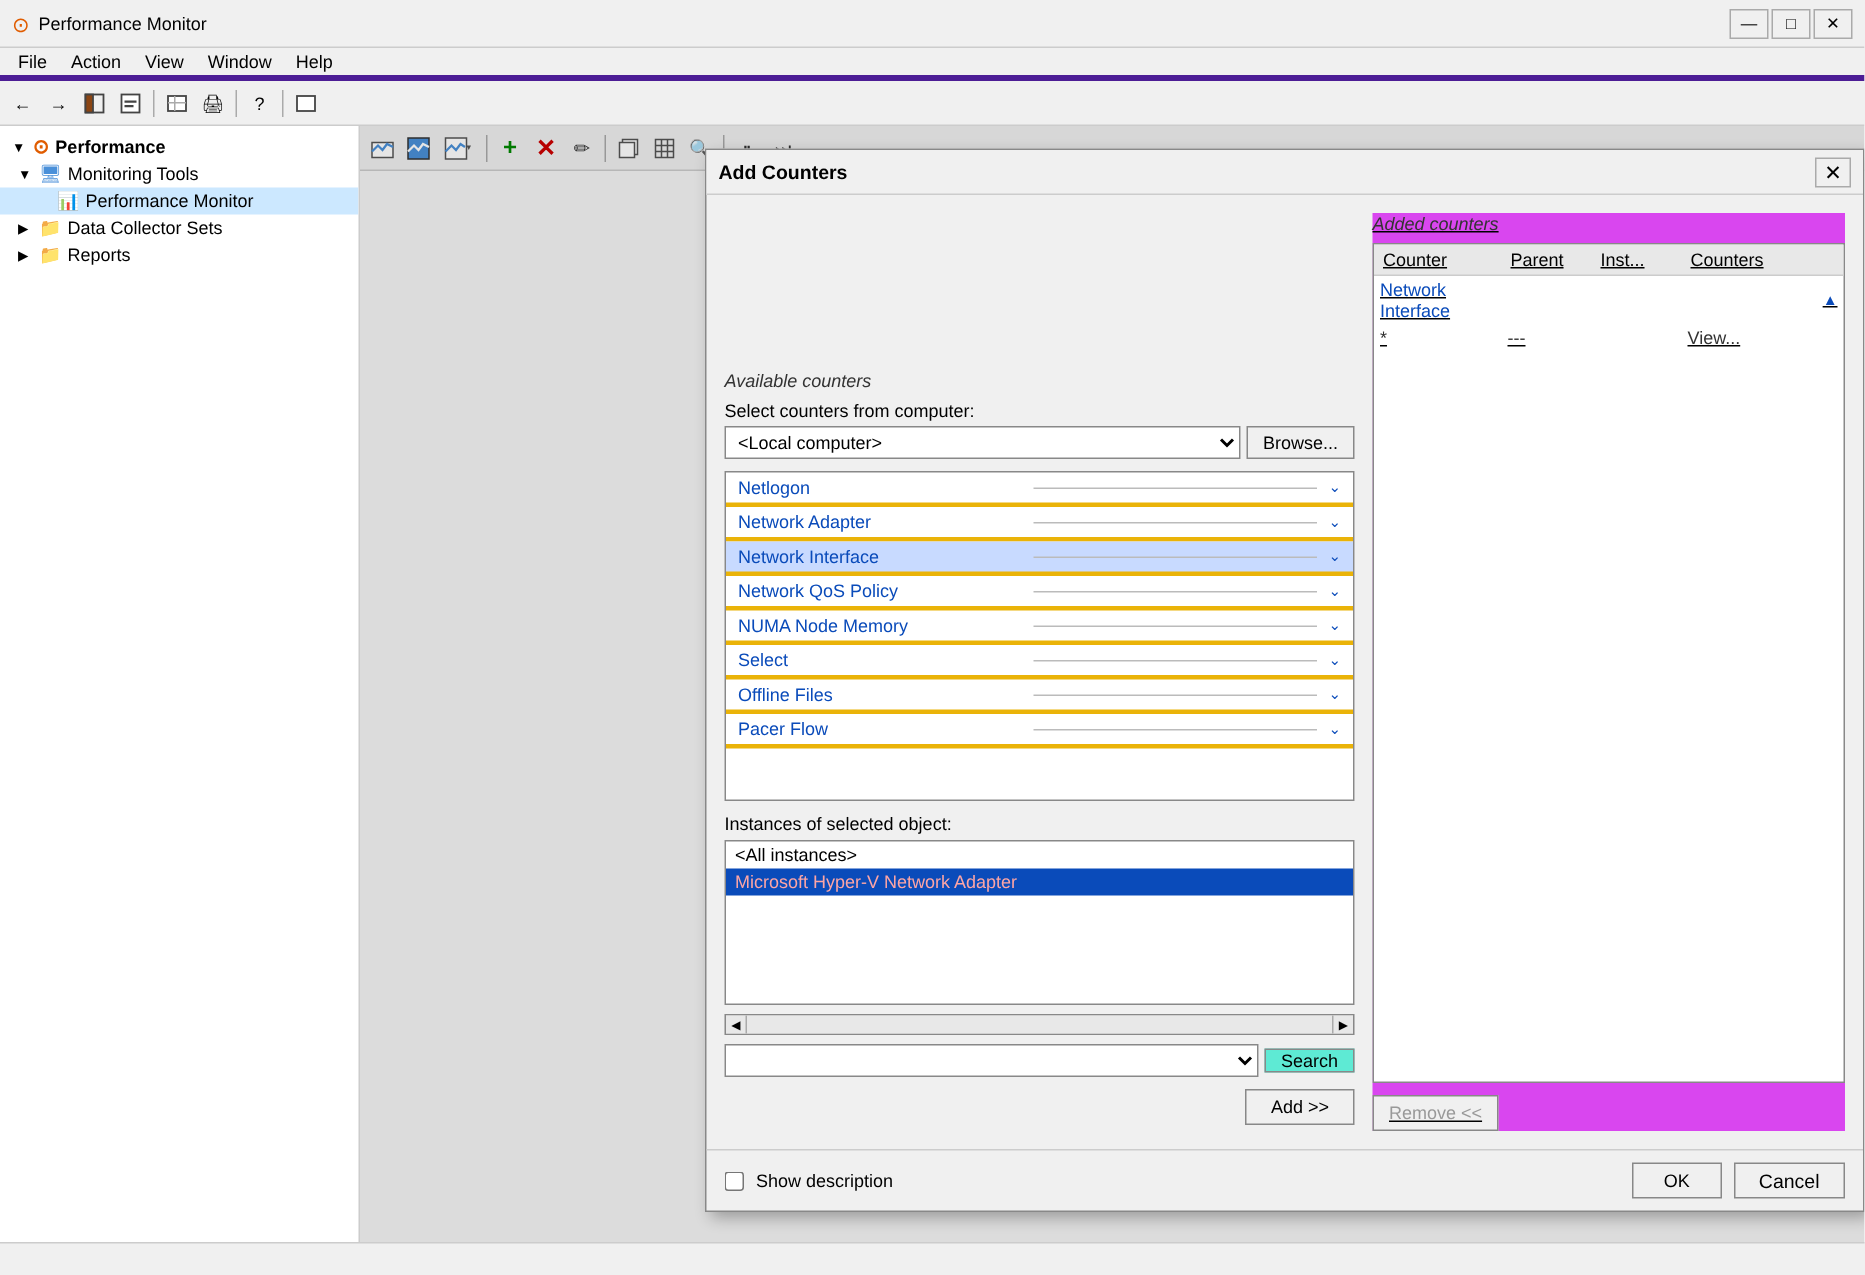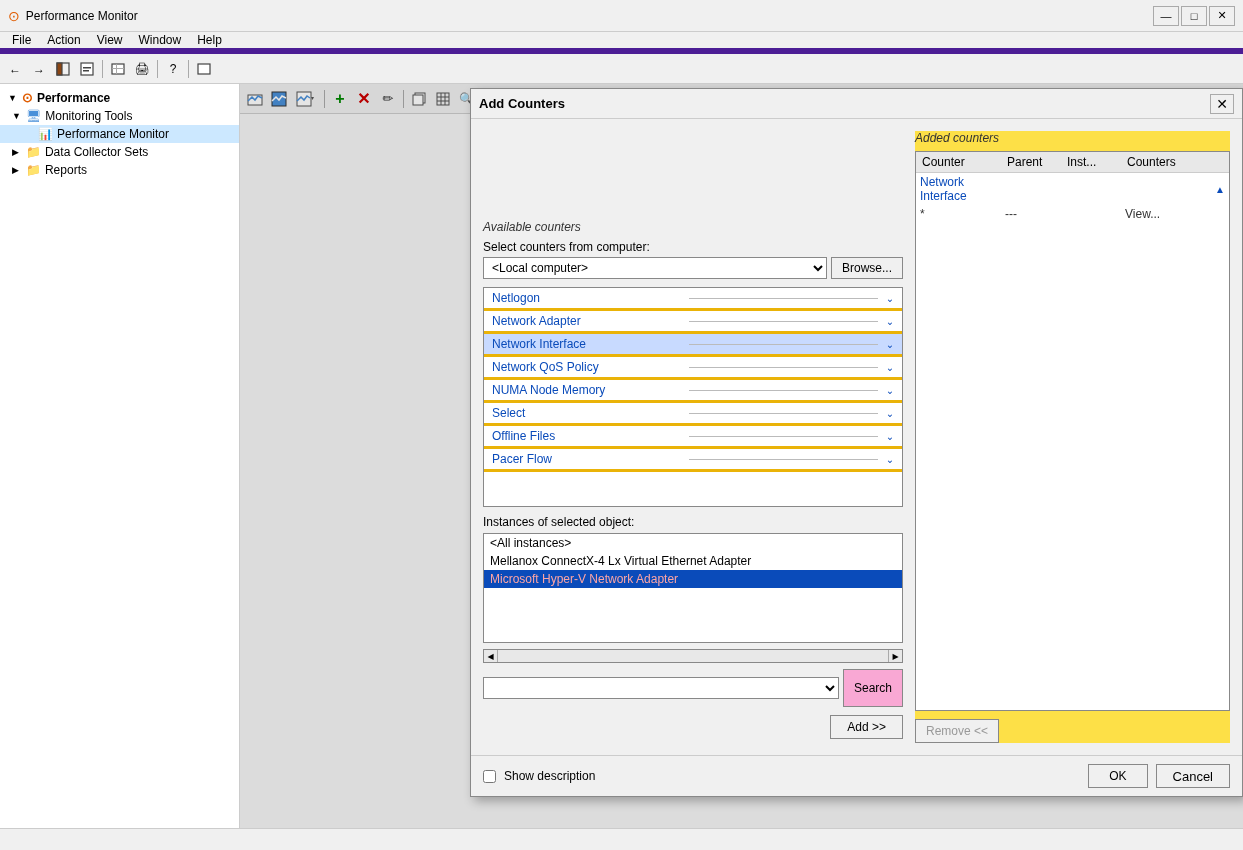--- a/index.html
+++ b/index.html
@@ -24,21 +24,21 @@
       display: flex; align-items: center; justify-content: center;
     }
 
     
     .menu-bar {
       background: #f0f0f0;
       height: 22px;
       display: flex;
       align-items: center;
       padding: 0 4px;
-      border-bottom: 6px solid #4c1d95;
+      border-bottom: 4px solid #4c1d95;
     }
     .menu-item {
       padding: 2px 8px;
       cursor: pointer;
       height: 100%;
       display: flex;
       align-items: center;
     }
 
     
@@ -110,21 +110,21 @@
     }
 
     
     .dialog-overlay {
       position: absolute;
       top: 0; left: 0; right: 0; bottom: 0;
       background: rgba(0,0,0,0.1);
       display: flex;
       align-items: flex-start;
       justify-content: flex-start;
-      padding-top: 4px;
+      padding-top: 15px;
       padding-left: 230px;
     }
 
     
     .dialog {
       background: #f0f0f0;
       border: 1px solid #888;
       box-shadow: 4px 4px 10px rgba(0,0,0,0.3);
       width: 880px;
       min-height: 620px;
@@ -249,24 +249,24 @@
     }
     .search-select {
       flex: 1;
       height: 22px;
       border: 1px solid #888;
       background: #fff;
       padding: 0 4px;
       font-size: 12px;
     }
     .search-btn {
-      height: 38px;
+      height: 16px;
       padding: 0 10px;
       border: 1px solid #888;
-      background: #f9a8d4;
+      background: #5eead4;
       cursor: pointer;
       font-size: 12px;
     }
 
     
     .add-btn-row {
       display: flex;
       justify-content: flex-end;
       margin-bottom: 4px;
     }
@@ -276,21 +276,22 @@
       border: 1px solid #888;
       background: #f0f0f0;
       cursor: pointer;
       font-size: 12px;
       color: #000;
     }
 
     
     .right-panel {
       flex: 1;
-      background: #fde047;
+      background: #d946ef;
+      text-decoration: underline;
     }
     .added-counters-box {
       border: 1px solid #888;
       background: #fff;
       height: 560px;
       overflow-y: auto;
       margin-bottom: 8px;
     }
     .added-counters-header {
       display: grid;
@@ -559,21 +560,20 @@
               <div class="counter-item">
                 <span class="counter-item-text">Pacer Flow</span>
                 <span class="counter-item-line"></span>
                 <span class="counter-chevron">⌄</span>
               </div>
             </div>
 
             <div class="instances-label">Instances of selected object:</div>
             <div class="instances-container">
               <div class="instance-item">&lt;All instances&gt;</div>
-              <div class="instance-item">Mellanox ConnectX-4 Lx Virtual Ethernet Adapter</div>
               <div class="instance-item selected">Microsoft Hyper-V Network Adapter</div>
             </div>
 
             <div class="h-scroll-container">
               <div class="h-scroll-left">◀</div>
               <div class="h-scroll-track"></div>
               <div class="h-scroll-right">▶</div>
             </div>
 
             <div class="search-row">

